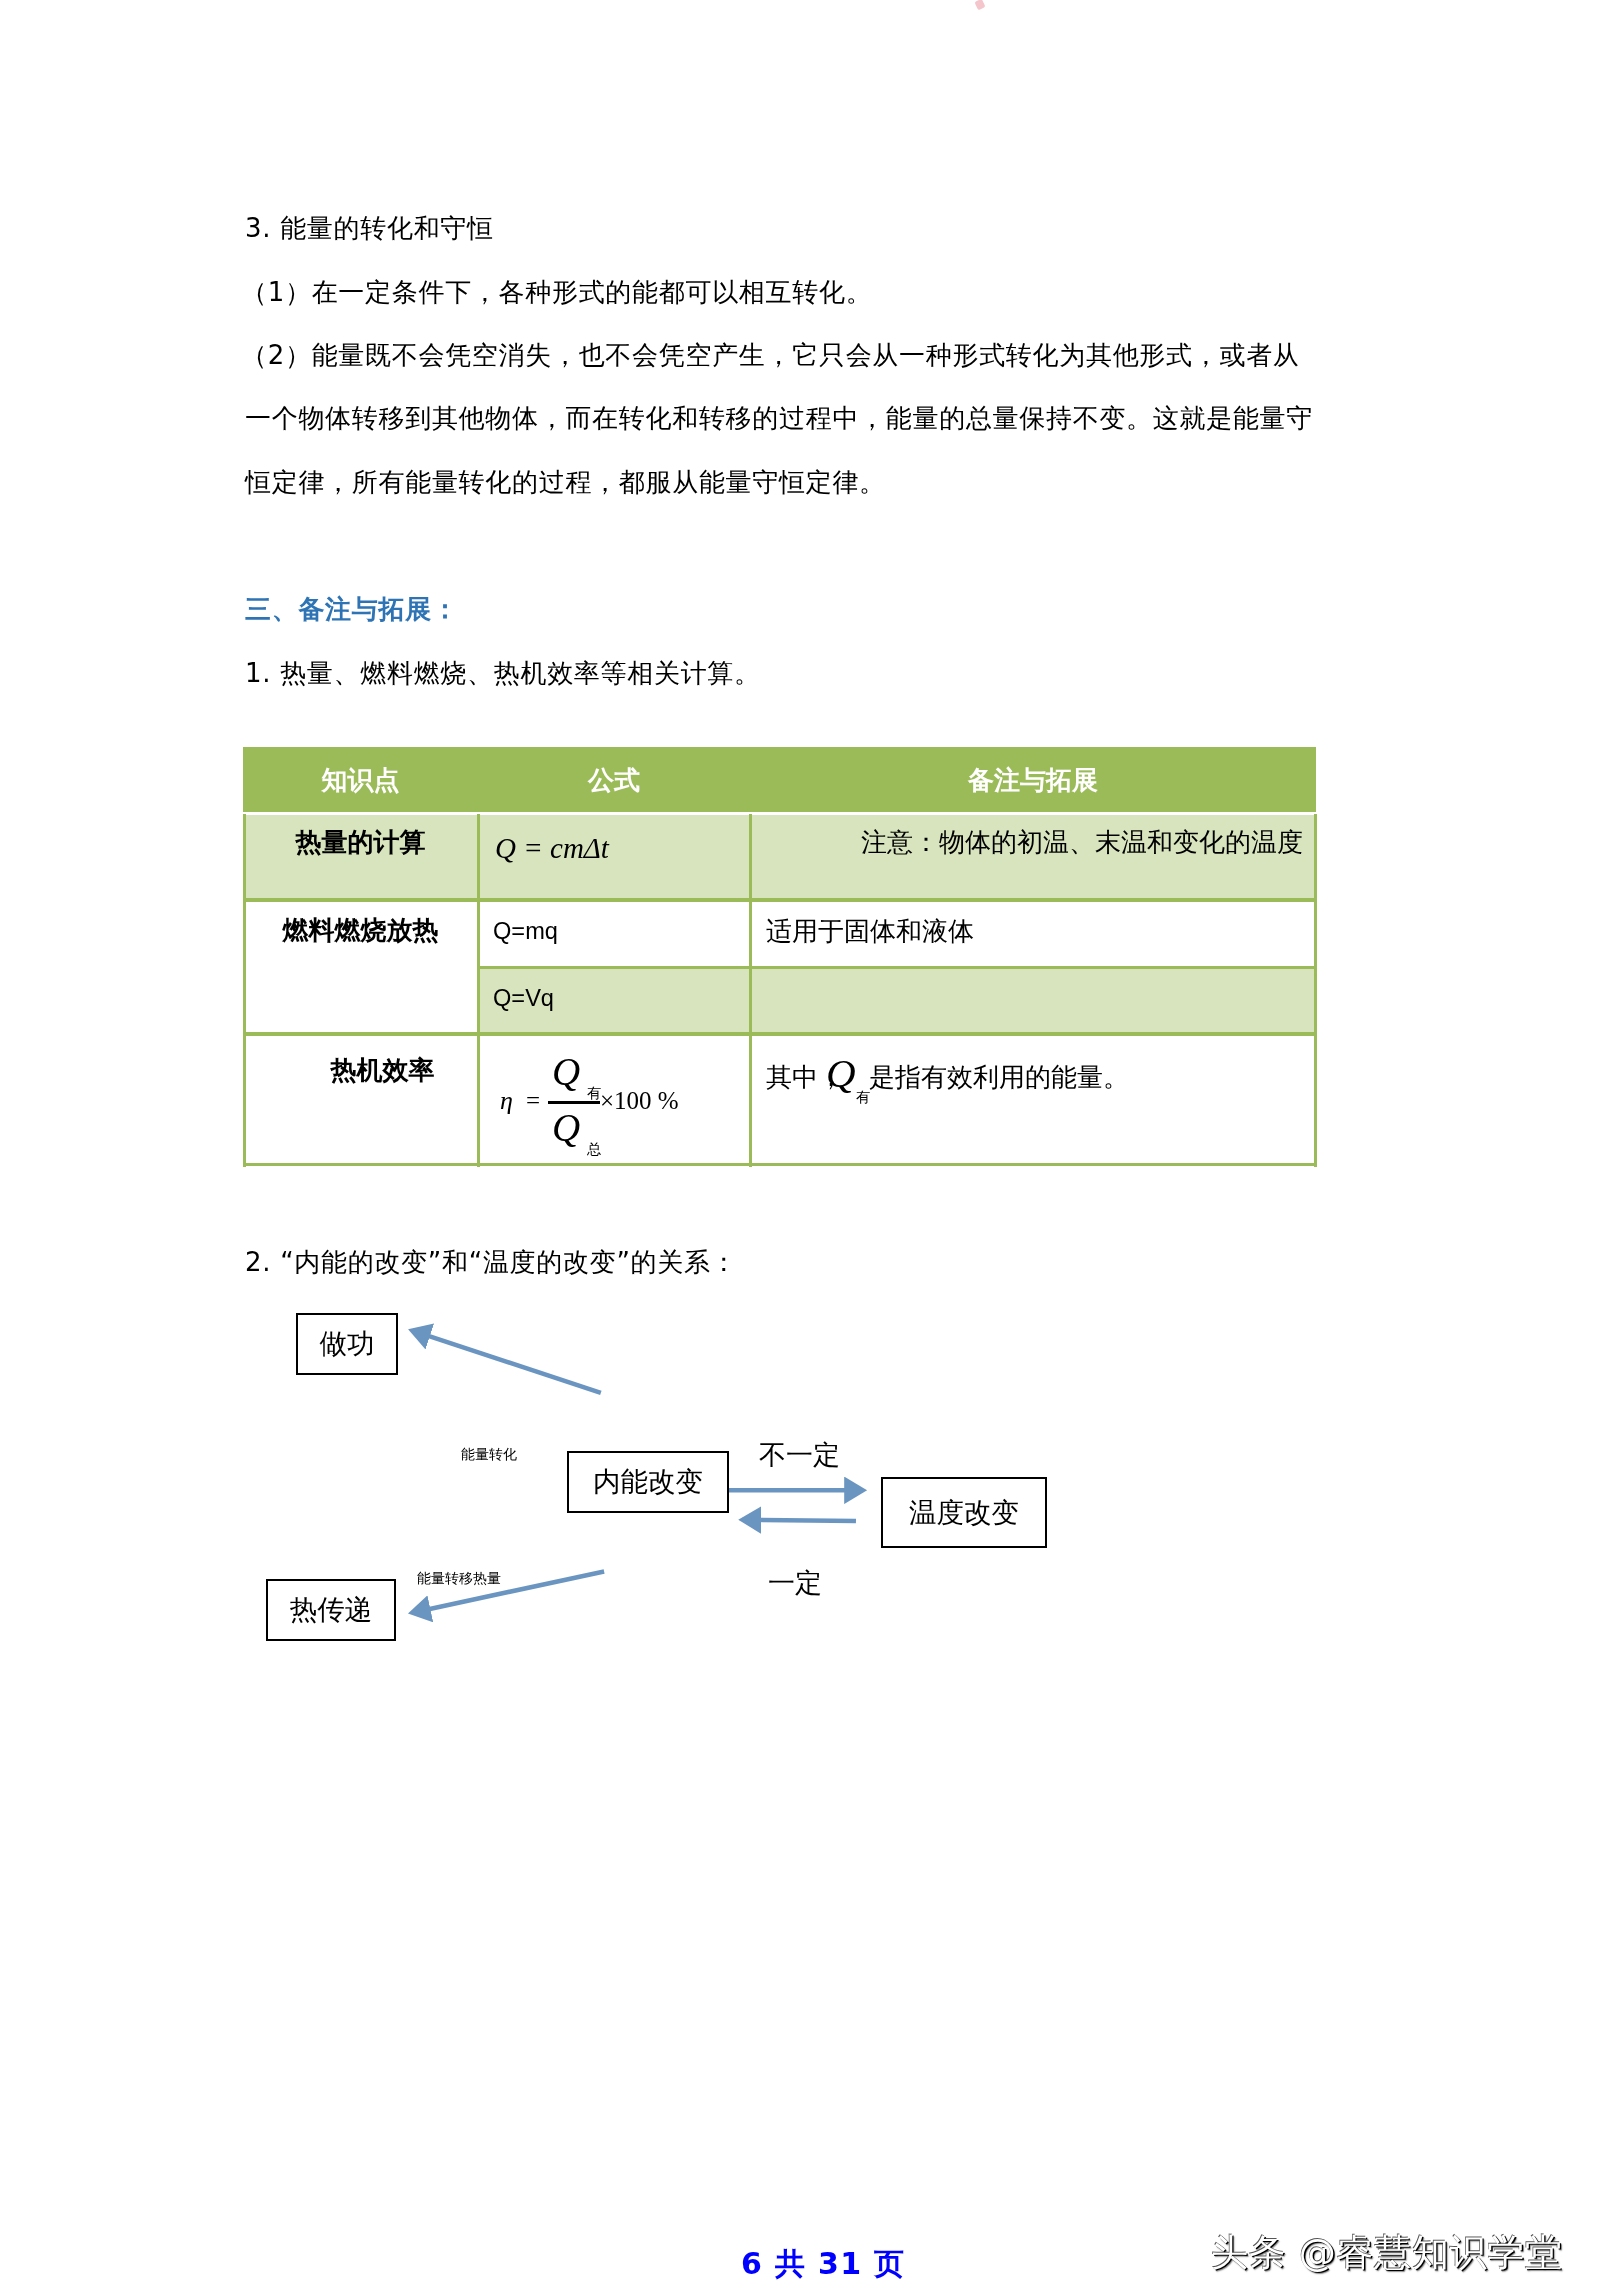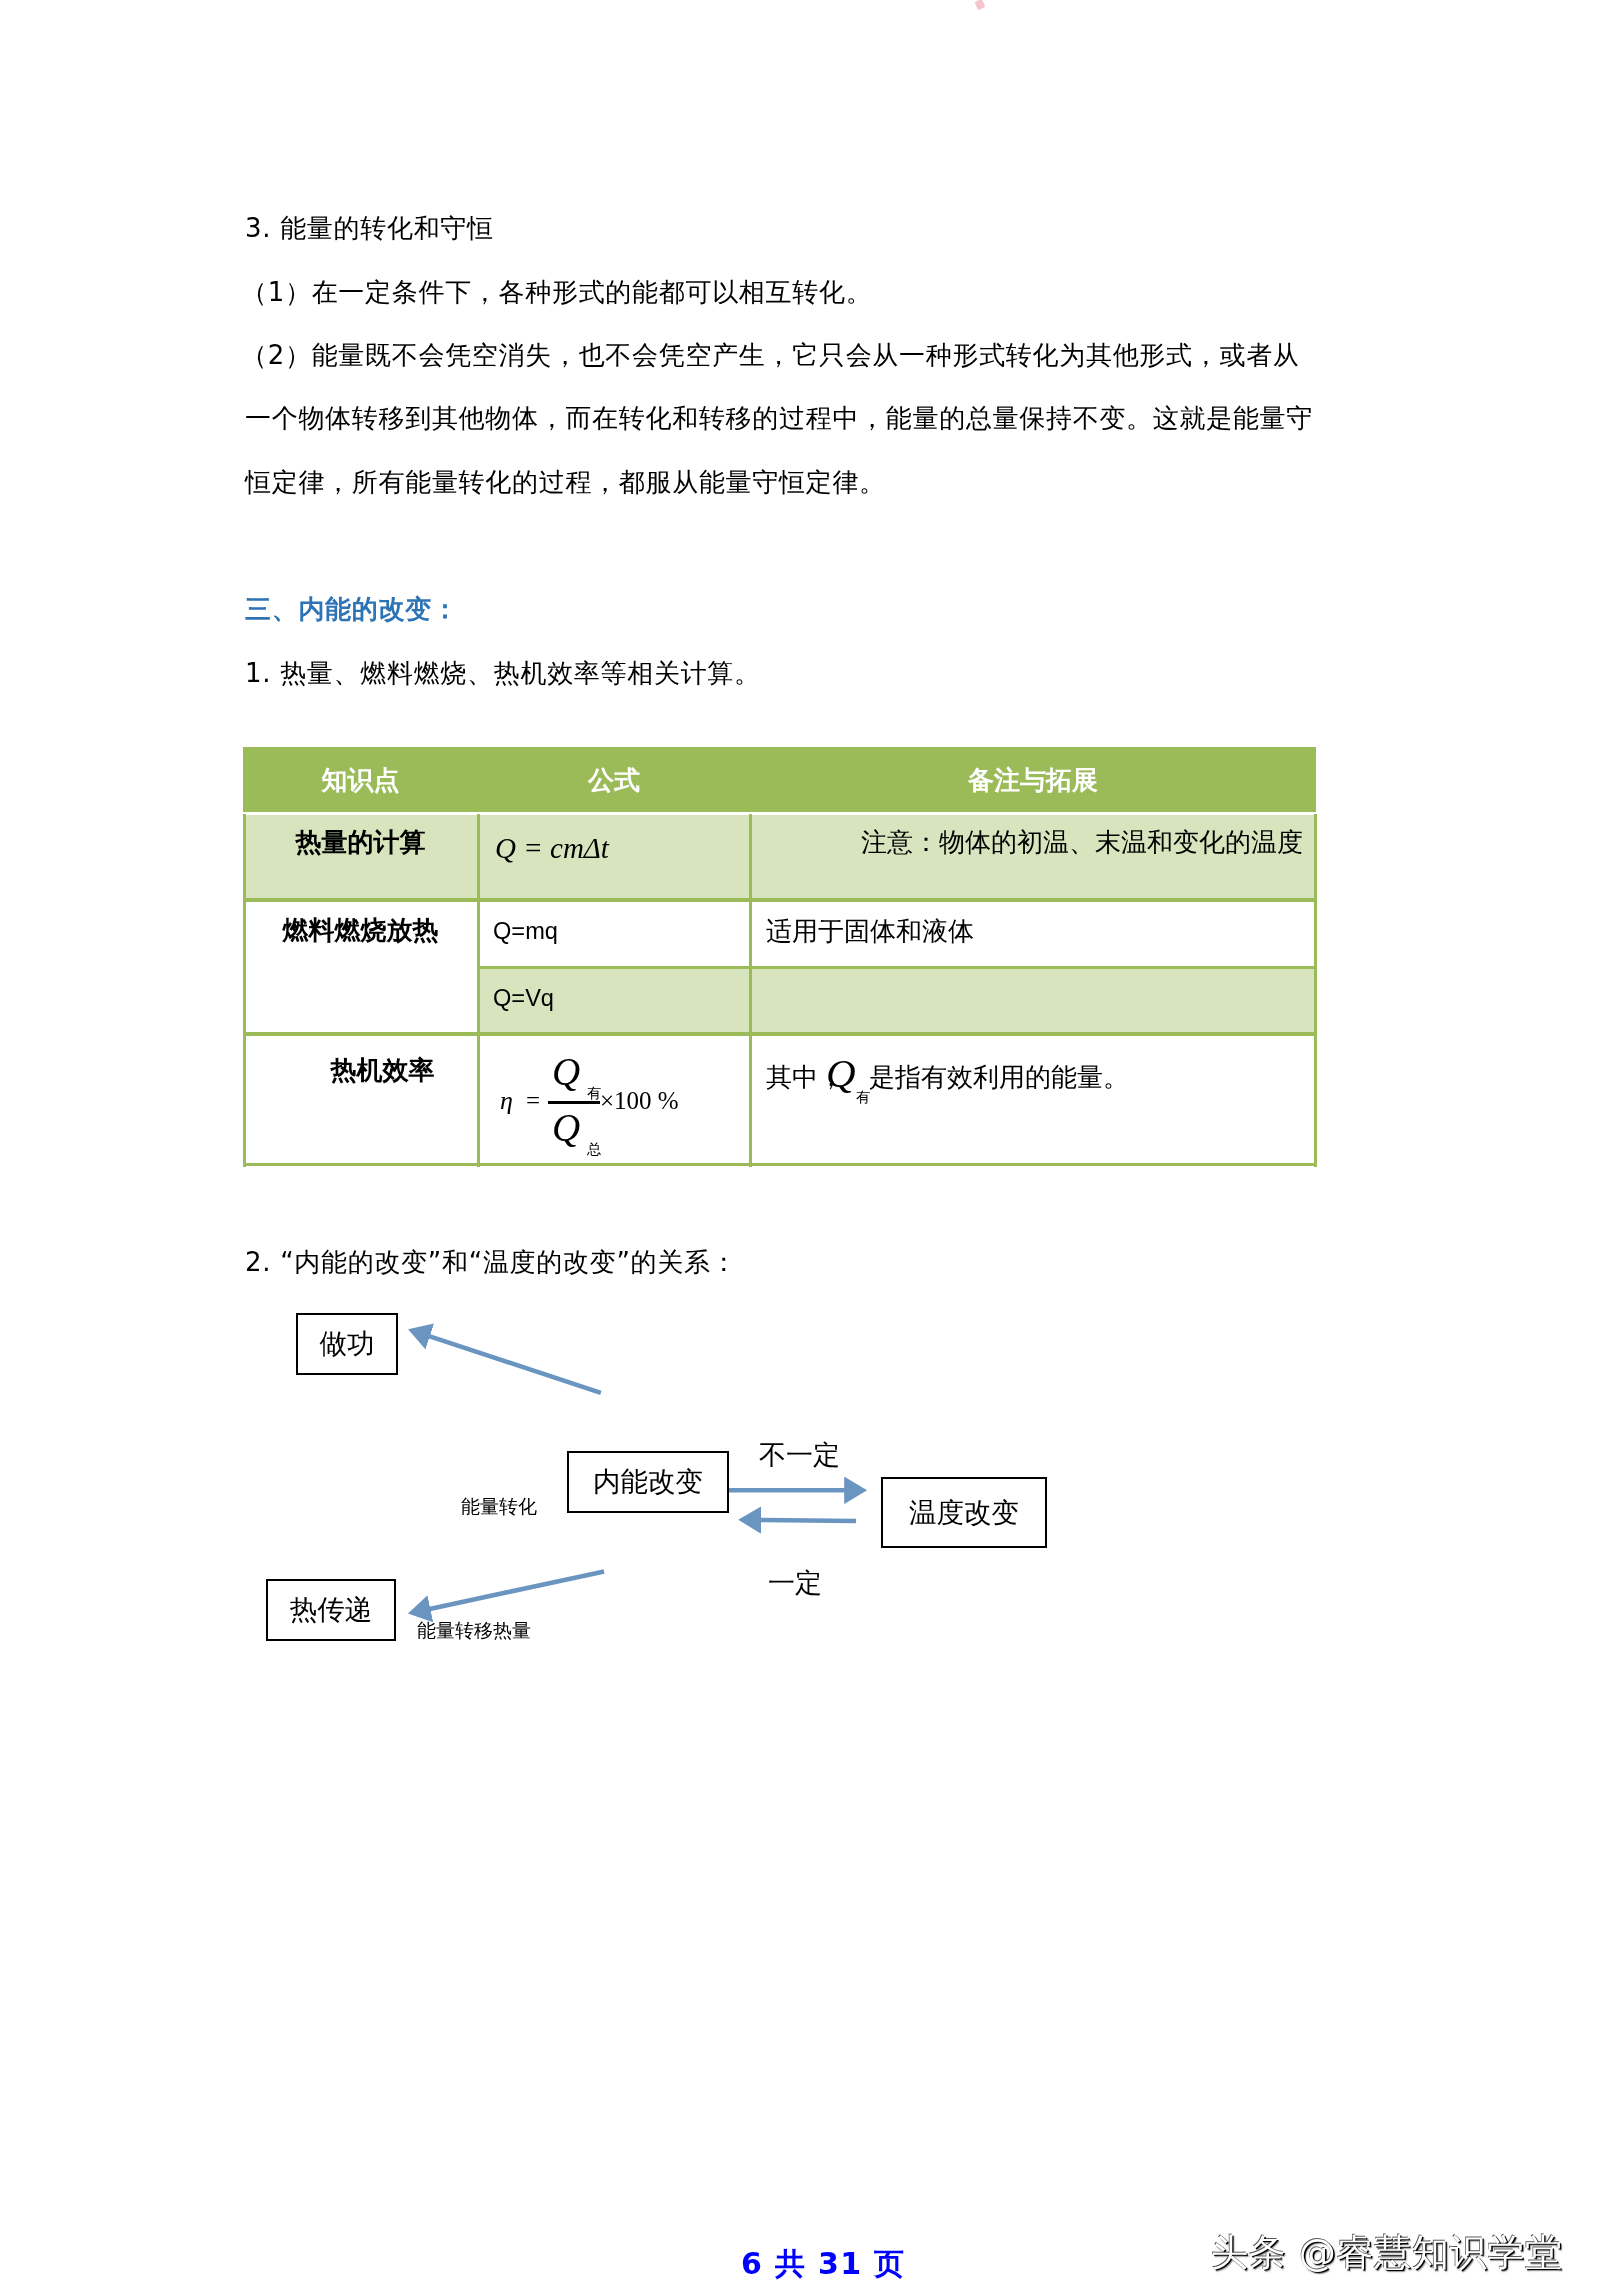--- a/index.html
+++ b/index.html
@@ -21,41 +21,41 @@
   .hdr { background:#9bbb59; color:#fff; font-weight:bold; text-align:center; }
   .band { background:#d7e4bd; }
   .white { background:#fff; }
   .hline { position:absolute; left:0; width:1073px; background:#9bbb59; }
   .vline { position:absolute; width:2.6px; background:#9bbb59; }
   .kp { font-weight:bold; text-align:center; }
   .formula-serif { font-family:"Liberation Serif","DejaVu Serif",serif; font-style:italic; }
   .mono-ish { font-family:"Liberation Sans","DejaVu Sans",sans-serif; font-size:23.6px; }
   
   .box { position:absolute; border:2px solid #000; box-sizing:border-box; display:flex; align-items:center; justify-content:center; font-size:27.5px; background:#fff; }
-  .small-label { position:absolute; font-size:19px; white-space:nowrap;margin-top:48px; }
+  .small-label { position:absolute; font-size:14px; white-space:nowrap; }
   .mid-label { position:absolute; font-size:27px; white-space:nowrap; }
   .footer-page { position:absolute; left:741px; top:2244px; font-size:30px; font-weight:bold; color:#0000ff; letter-spacing:1.3px; }
   .watermark {
     position:absolute; left:1211px; top:2228px; font-size:37px; color:#fff; white-space:nowrap;
     text-shadow: 1.3px 1.3px 0 #000, -0.7px -0.7px 0 #555, 2px 2px 1.3px rgba(0,0,0,0.5);
     letter-spacing:0.7px;
   }
 </style>
 </head>
 <body>
 
 <div class="pink-mark"></div>
 
 <div class="para" style="top:213px;">3. 能量的转化和守恒</div>
 <div class="para" style="top:277px; left:241px;">（1）在一定条件下，各种形式的能都可以相互转化。</div>
 <div class="para" style="top:340px; left:241px;">（2）能量既不会凭空消失，也不会凭空产生，它只会从一种形式转化为其他形式，或者从</div>
 <div class="para" style="top:403px;">一个物体转移到其他物体，而在转化和转移的过程中，能量的总量保持不变。这就是能量守</div>
 <div class="para" style="top:467px;">恒定律，所有能量转化的过程，都服从能量守恒定律。</div>
 
-<div class="para heading" style="top:594px;">三、内能的改变：</div>
+<div class="para heading" style="top:594px;">三、备注与拓展：</div>
 <div class="para" style="top:658px;">1. 热量、燃料燃烧、热机效率等相关计算。</div>
 
 <div class="tbl">
 
   <div class="cell hdr" style="left:0; top:0; width:1073px; height:67px;"></div>
   <div class="cell hdr" style="left:0; top:17.7px; width:235px; background:transparent;">知识点</div>
   <div class="cell hdr" style="left:235px; top:17.7px; width:272px; background:transparent;">公式</div>
   <div class="cell hdr" style="left:507px; top:17.7px; width:566px; background:transparent;">备注与拓展</div>
 
   <div class="cell band" style="left:0; top:67px; width:1073px; height:86px;"></div>

